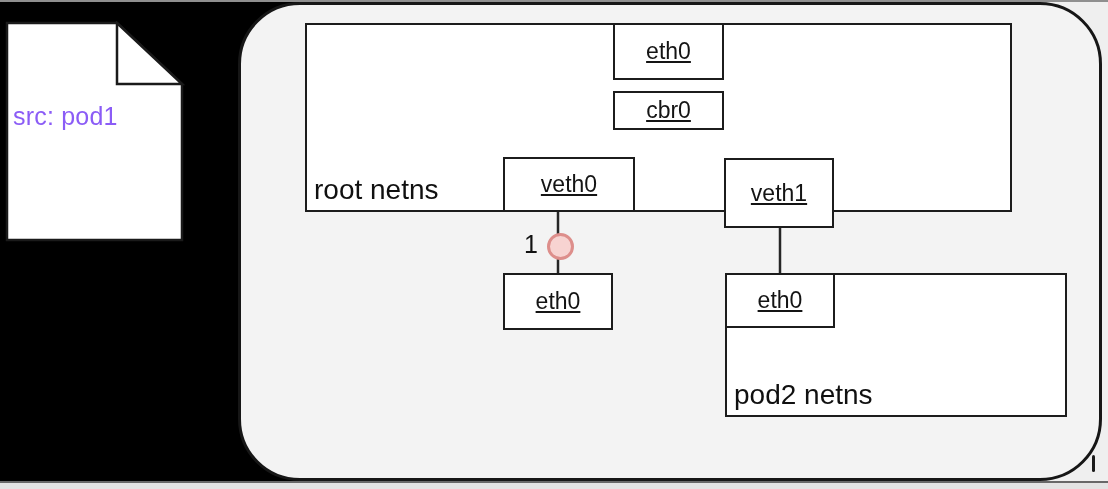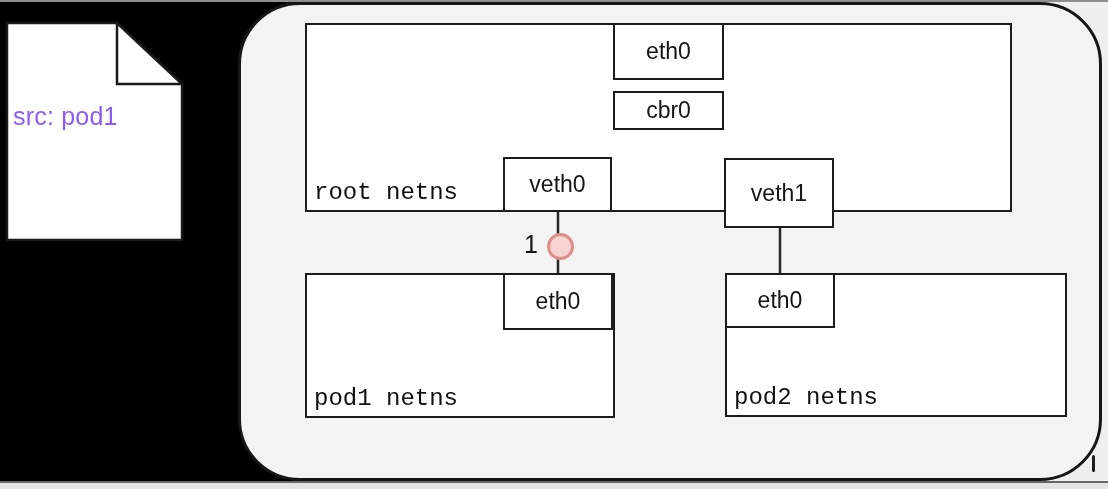--- a/index.html
+++ b/index.html
@@ -57,24 +57,25 @@
   svg.wires{position:absolute;left:0;top:0;z-index:4;}
   
   .box{
     position:absolute;box-sizing:border-box;
     background:#ffffff;border:2.5px solid #1c1c1c;
     z-index:5;
   }
   .iface{
     display:flex;align-items:center;justify-content:center;
     font-size:23px;
+    text-decoration:underline;
   }
   .ns-label{
     position:absolute;left:7px;bottom:4px;
-    font-size:24px;color:#101010;font-family:Liberation Mono, monospace;
+    font-size:28px;color:#101010;
   }
   
   .marker-circle{
     position:absolute;left:547px;top:233px;width:27px;height:27px;
     box-sizing:border-box;border-radius:50%;
     z-index:7;
   }
   .marker-num{
     position:absolute;left:506px;top:230px;width:32px;
     text-align:right;font-size:25px;z-index:7;color:#111;
@@ -112,31 +113,28 @@
   </div>
 
   <div class="box iface" style="left:613px;top:23px;width:111px;height:57px;">
     <span>eth0</span>
   </div>
 
   <div class="box iface" style="left:613px;top:91px;width:111px;height:39px;">
     <span>cbr0</span>
   </div>
 
-  <div class="box iface" style="left:503px;top:157px;width:109px;height:55px;text-align:center;">
+  <div class="box iface" style="left:503px;top:157px;width:132px;height:55px;text-align:center;">
     <span>veth0</span>
   </div>
 
   <div class="box iface" style="left:724px;top:158px;width:110px;height:70px;">
     <span>veth1</span>
   </div>
 
-  <div class="box" style="left:305px;top:273px;width:310px;height:145px;">
-    <span class="ns-label">pod1 netns</span>
-  </div>
   <div class="box iface" style="left:503px;top:273px;width:110px;height:57px;">
     <span>eth0</span>
   </div>
 
   <div class="box" style="left:725px;top:273px;width:342px;height:144px;text-align:right;">
     <span class="ns-label">pod2 netns</span>
   </div>
   <div class="box iface" style="left:725px;top:273px;width:110px;height:55px;">
     <span>eth0</span>
   </div>

